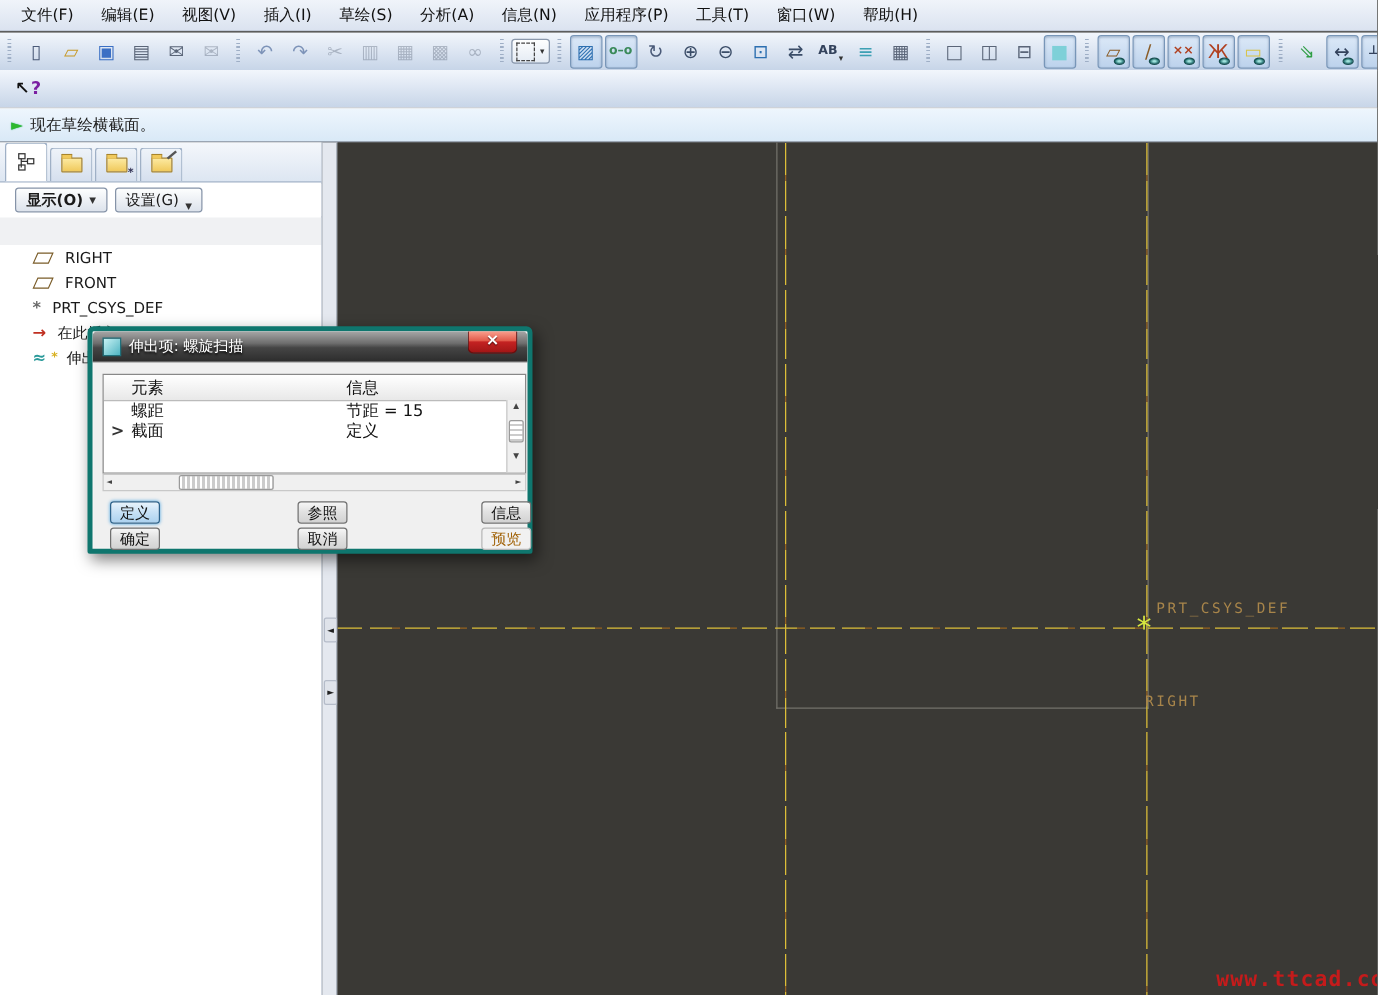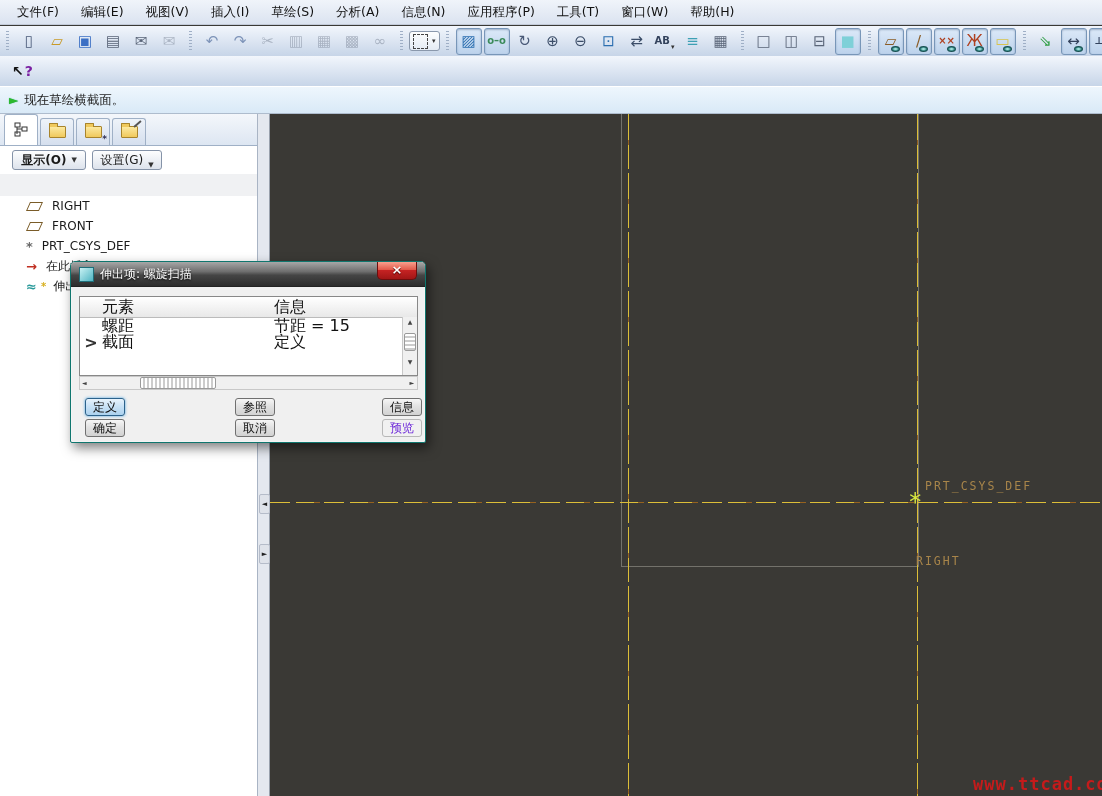--- a/index.html
+++ b/index.html
@@ -99,55 +99,55 @@
   #origin-star{position:absolute;left:638px;top:376px;font-family:"DejaVu Sans Mono",monospace;
     font-size:24px;color:#d8e840;line-height:1;}
   .cad-label{position:absolute;font-family:"DejaVu Sans Mono","Liberation Mono",monospace;
     font-size:11.5px;letter-spacing:2px;color:#a8854a;}
   #label-csys{left:655px;top:365px;}
   #label-right{left:646px;top:440px;}
   #watermark{position:absolute;left:703px;top:660px;font-family:"DejaVu Sans Mono","Liberation Mono",monospace;
     font-size:17px;font-weight:bold;letter-spacing:1px;color:#c41b1b;}
   
   #dialog{position:absolute;left:70px;top:261px;width:356px;height:182px;z-index:50;
-    border:1px solid #0f766e;border-radius:5px 5px 2px 2px;background:#f0f0f0;
+    border:4px solid #0f766e;border-radius:5px 5px 2px 2px;background:#f0f0f0;
     box-shadow:3px 5px 12px rgba(0,0,0,.5),0 0 0 1px rgba(255,255,255,.25) inset;box-sizing:border-box;}
   #dlg-title{position:relative;height:24px;border-radius:4px 4px 0 0;border-bottom:1px solid #222;
     background:linear-gradient(180deg,#a7a7a7,#6e6e6e 40%,#454545 55%,#2d2d2d);
     display:flex;align-items:center;}
   #dlg-icon{width:13px;height:13px;margin:0 6px 0 8px;border:1px solid #1f6f7a;
     background:linear-gradient(135deg,#c8f2f4,#4fb4c2);}
   #dlg-title-text{color:#fff;font-size:12px;text-shadow:0 1px 2px #000;}
   #dlg-close{position:absolute;right:8px;top:0;width:40px;height:18px;border:1px solid #6d0d0d;border-top:none;
     border-radius:0 0 5px 5px;background:linear-gradient(#f9a08e,#e25a4a 45%,#c42222 50%,#a11616);
     color:#fff;font-weight:bold;font-size:13px;line-height:16px;text-align:center;text-shadow:0 1px 1px #400;box-sizing:border-box;}
   #dlg-table{position:absolute;left:8px;top:34px;width:339px;height:80px;background:#fff;
     border:1px solid #888;box-sizing:border-box;overflow:hidden;}
   .dlg-hdr{display:grid;grid-template-columns:22px 172px 1fr;height:20px;align-items:center;
     background:linear-gradient(#fff,#e8e8e8);border-bottom:1px solid #bbb;}
   .dlg-row{display:grid;grid-template-columns:22px 172px 1fr;height:16px;align-items:center;}
-  .dlg-cell{overflow:hidden;white-space:nowrap;font-size:16px;color:#111;}
+  .dlg-cell{overflow:hidden;white-space:nowrap;font-size:13px;color:#111;}
   .dlg-gutter{text-align:center;font-weight:bold;color:#333;}
   #dlg-vscroll{position:absolute;right:0;top:20px;bottom:0;width:14px;background:#f0f0f0;
     border-left:1px solid #c8c8c8;display:flex;flex-direction:column;align-items:center;}
   .sb-arrow{font-size:6px;color:#444;line-height:10px;height:10px;}
   #vthumb{width:10px;height:16px;margin:6px 0;border:1px solid #9a9a9a;border-radius:2px;
     background:repeating-linear-gradient(#fff 0 2px,#ccc 2px 4px);}
   #dlg-hscroll{position:absolute;left:8px;top:114px;width:339px;height:14px;background:#f0f0f0;
     border:1px solid #c8c8c8;box-sizing:border-box;display:flex;align-items:center;}
   #hthumb{position:absolute;left:60px;width:74px;height:10px;border:1px solid #9a9a9a;border-radius:2px;
     background:repeating-linear-gradient(90deg,#fff 0 2px,#ccc 2px 4px);}
   #dlg-hscroll .sb-arrow.left{margin-left:2px;}
   #dlg-hscroll .sb-arrow.right{position:absolute;right:3px;}
   .dlg-btn{position:absolute;width:40px;height:18px;font-size:12px;text-align:center;line-height:16px;
     border:1px solid #707070;border-radius:3px;color:#111;box-sizing:border-box;
     background:linear-gradient(#f6f6f6,#e2e2e2 45%,#d2d2d2);}
   .dlg-btn.focus{border-color:#2c628b;background:linear-gradient(#e8f3fc,#c9e2f6 45%,#acd2ef);
     box-shadow:0 0 3px #4aa3e0;}
-  .dlg-btn.disabled{color:#6d28d9;background:#f1f1f1;border-color:#b8b8b8;}
+  .dlg-btn.disabled{color:#a16207;background:#f1f1f1;border-color:#b8b8b8;}
   #btn-define{left:14px;top:136px;}  #btn-refs{left:164px;top:136px;}  #btn-info{left:311px;top:136px;}
   #btn-ok{left:14px;top:157px;}      #btn-cancel{left:164px;top:157px;} #btn-preview{left:311px;top:157px;}
 </style>
 </head>
 <body>
 
 <div id="app">
 
   <div id="menubar">
       <span class="menu-item">文件(F)</span>

